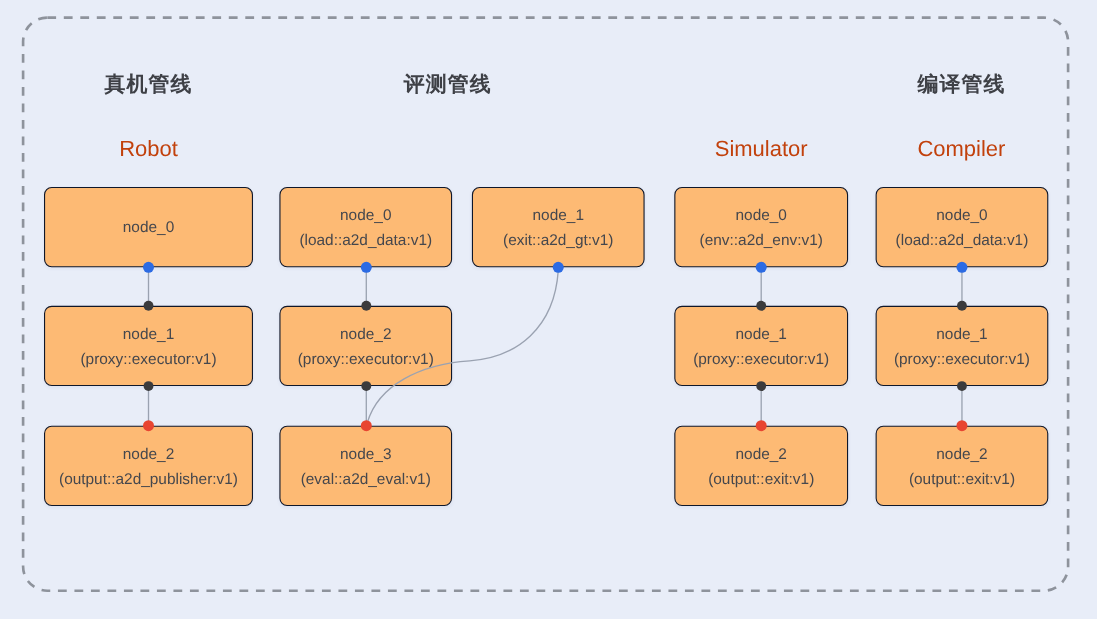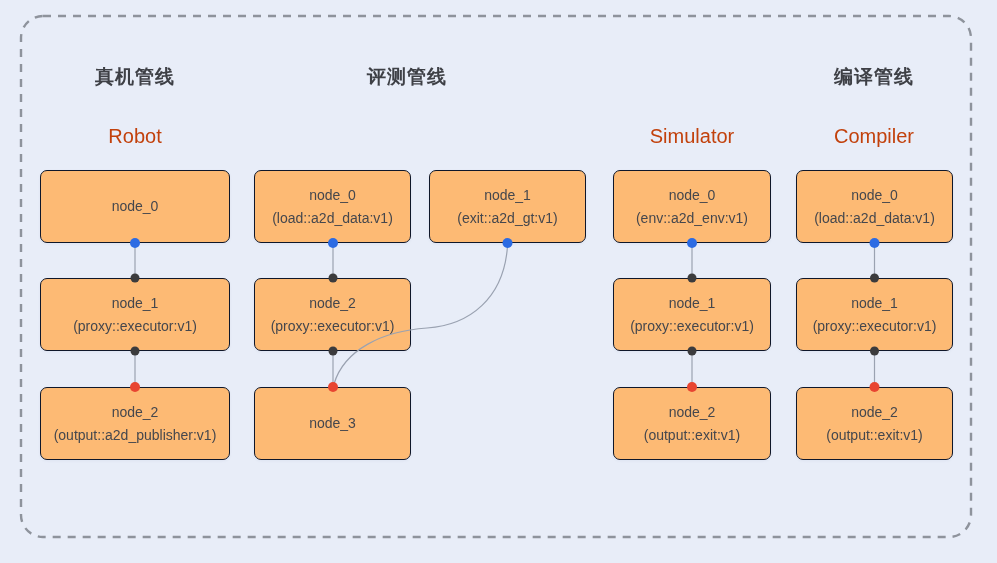--- a/index.html
+++ b/index.html
@@ -62,20 +62,21 @@
   <div class="node" style="left:429px;top:170px;width:157px">
     <div class="node-name">node_1</div>
     <div class="node-type">(exit::a2d_gt:v1)</div>
   </div>
   <div class="node" style="left:254px;top:278px;width:157px">
     <div class="node-name">node_2</div>
     <div class="node-type">(proxy::executor:v1)</div>
   </div>
   <div class="node" style="left:254px;top:387px;width:157px">
     <div class="node-name">node_3</div>
+    <div class="node-type">(eval::a2d_eval:v1)</div>
   </div>
 
   <div class="node" style="left:613px;top:170px;width:158px">
     <div class="node-name">node_0</div>
     <div class="node-type">(env::a2d_env:v1)</div>
   </div>
   <div class="node" style="left:613px;top:278px;width:158px">
     <div class="node-name">node_1</div>
     <div class="node-type">(proxy::executor:v1)</div>
   </div>

